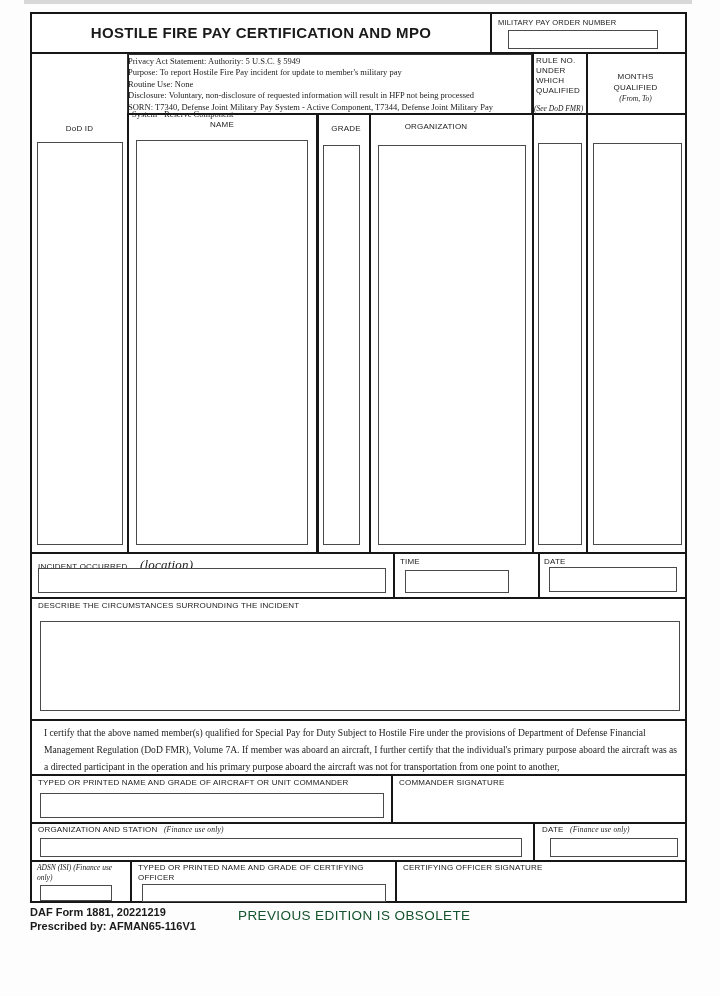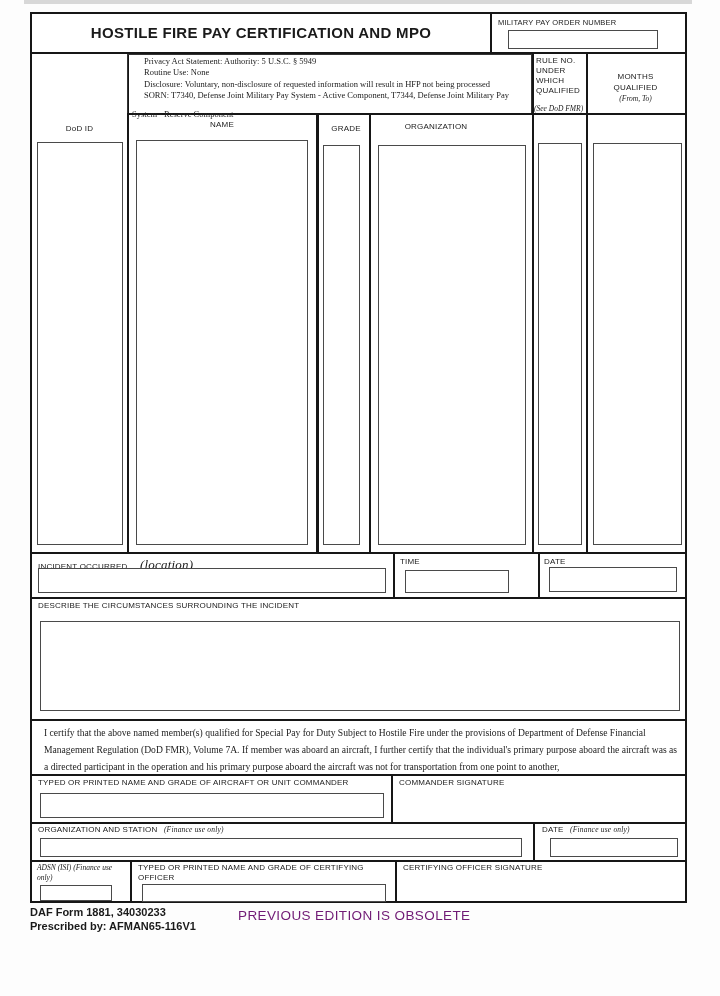--- a/index.html
+++ b/index.html
@@ -11,21 +11,21 @@
   .lbl{font-size:8px;letter-spacing:.2px;white-space:nowrap;}
   .lblw{font-size:8px;letter-spacing:.2px;}
   .serif{font-family:"Liberation Serif",serif;}
   .it{font-style:italic;}
   .fbox{position:absolute;border:1px solid #4a4a4a;background:#fff;box-sizing:border-box;}
   .title{font-size:15px;font-weight:bold;letter-spacing:.3px;}
   .privtxt{font-family:"Liberation Serif",serif;font-size:8.5px;line-height:11.4px;color:#222;}
   .pre{white-space:pre-line;}
   .cert{font-family:"Liberation Serif",serif;font-size:9.6px;line-height:17px;color:#1c1c1c;}
   .foot-bold{font-size:11px;font-weight:bold;white-space:nowrap;}
-  .obsolete{font-size:13.5px;letter-spacing:.4px;color:#701a75;white-space:nowrap;}
+  .obsolete{font-size:13.5px;letter-spacing:.4px;color:#14532d;white-space:nowrap;}
   .scan-smudge{position:absolute;left:24px;top:0;width:668px;height:4px;background:#b9b9b9;opacity:.55;}
 </style>
 </head>
 <body>
 
 <div class="page">
   <div class="scan-smudge"></div>
 
   <div class="form">
 
@@ -36,22 +36,23 @@
     <div class="fbox" style="left:476px;top:16px;width:150px;height:19px;"></div>
 
     <div class="vline" style="left:95px;top:38px;height:500px;"></div>
     <div class="vline" style="left:284px;top:99px;height:439px;width:3px;"></div>
     <div class="vline" style="left:337px;top:99px;height:439px;"></div>
     <div class="vline" style="left:500px;top:38px;height:500px;"></div>
     <div class="vline" style="left:554px;top:38px;height:500px;"></div>
     <div class="hline" style="left:95px;top:99px;width:558px;"></div>
 
     <div class="abs" style="left:95px;top:40px;width:405px;height:59px;border:1px solid #333;border-bottom:none;box-sizing:border-box;">
-      <div class="privtxt" style="padding:1px 4px 0 16px;">
+      <div class="privtxt" style="padding:1px 4px 0 0;">
         <div>Privacy Act Statement: Authority: 5 U.S.C. § 5949</div>
+        <div>Purpose: To report Hostile Fire Pay incident for update to member's military pay</div>
         <div>Routine Use:  None</div>
         <div>Disclosure: Voluntary, non-disclosure of requested information will result in HFP not being processed</div>
         <div>SORN: T7340, Defense Joint Military Pay System - Active Component, T7344,  Defense Joint Military Pay</div>
       </div>
       <div class="abs privtxt" style="left:4px;top:54px;">System - Reserve Component</div>
     </div>
 
     <div class="abs lblw pre" style="left:504px;top:42px;width:48px;line-height:10px;">RULE NO.
 UNDER
 WHICH
@@ -117,16 +118,16 @@
     <div class="vline" style="left:98px;top:846px;height:43px;"></div>
     <div class="vline" style="left:363px;top:846px;height:43px;"></div>
     <div class="abs serif it" style="left:5px;top:849px;width:88px;font-size:7.5px;line-height:9.5px;">ADSN (ISI) (Finance use only)</div>
     <div class="fbox" style="left:8px;top:871px;width:72px;height:16px;"></div>
     <div class="abs lblw" style="left:106px;top:849px;width:252px;line-height:9.5px;">TYPED OR PRINTED NAME AND GRADE OF CERTIFYING OFFICER</div>
     <div class="fbox" style="left:110px;top:870px;width:244px;height:18px;"></div>
     <div class="abs lbl" style="left:371px;top:849px;">CERTIFYING OFFICER SIGNATURE</div>
     <div class="abs" style="left:365px;top:860px;width:286px;height:28px;"></div>
   </div>
 
-  <div class="abs foot-bold" style="left:30px;top:906px;">DAF Form 1881, 34030233</div>
+  <div class="abs foot-bold" style="left:30px;top:906px;">DAF Form 1881, 20221219</div>
   <div class="abs foot-bold" style="left:30px;top:920px;">Prescribed by: AFMAN65-116V1</div>
   <div class="abs obsolete" style="left:238px;top:908px;">PREVIOUS EDITION IS OBSOLETE</div>
 </div>
 
 </body></html>

